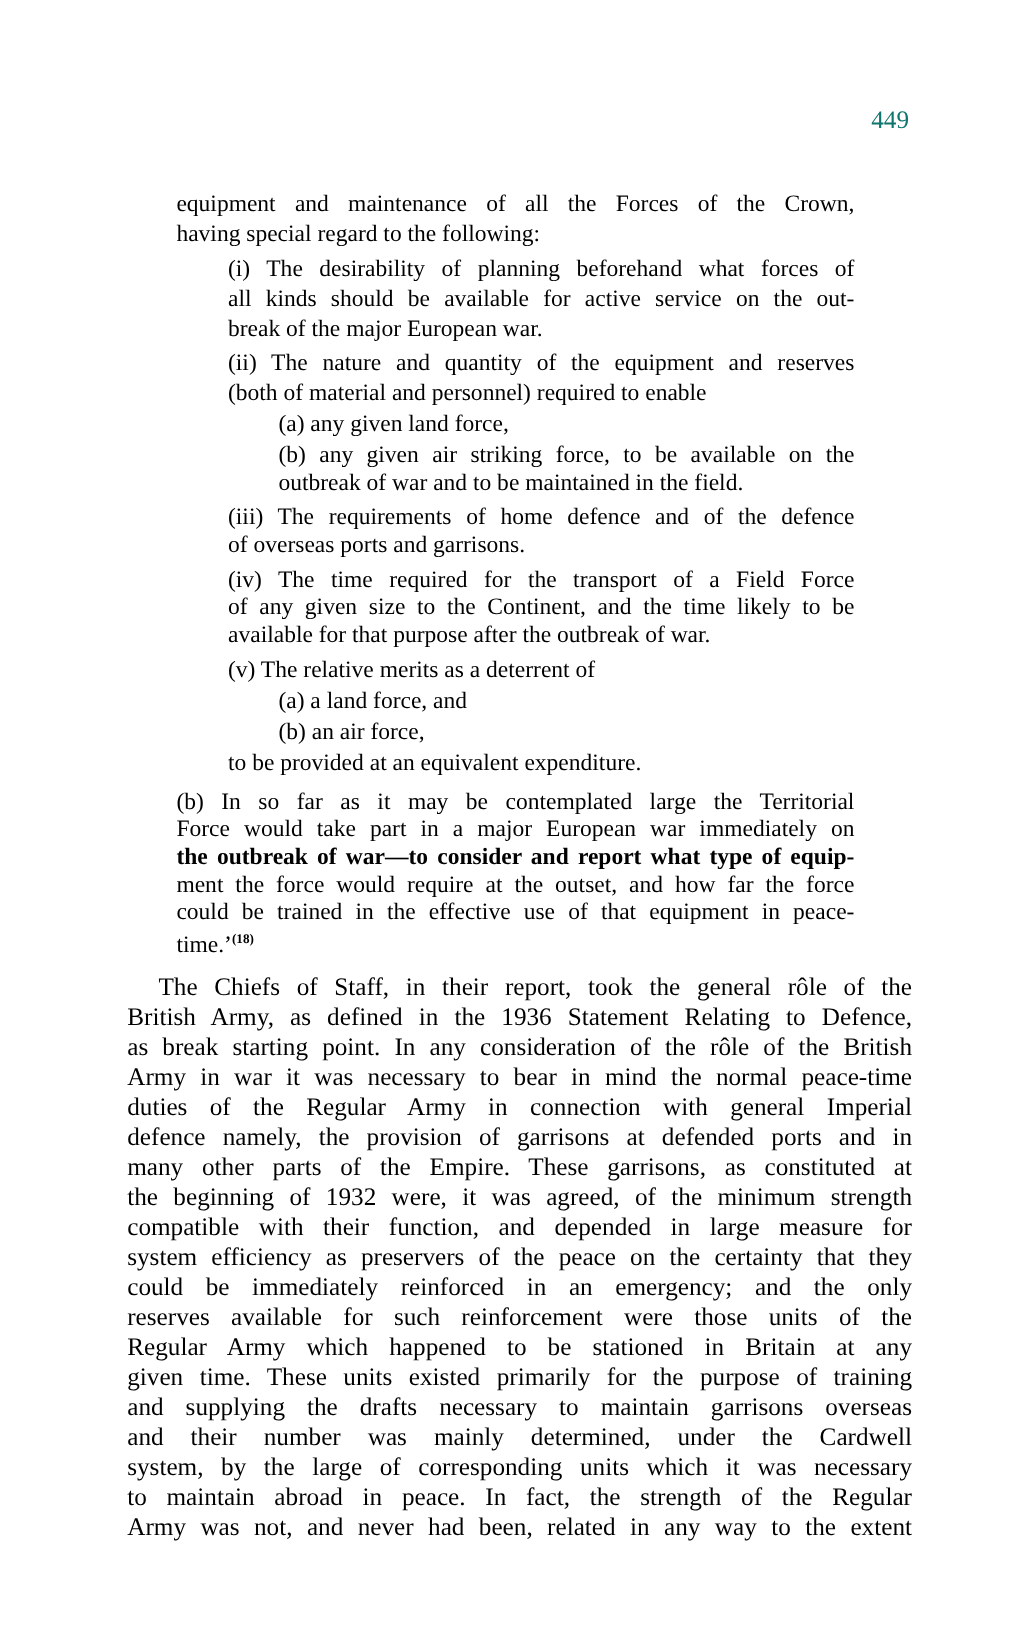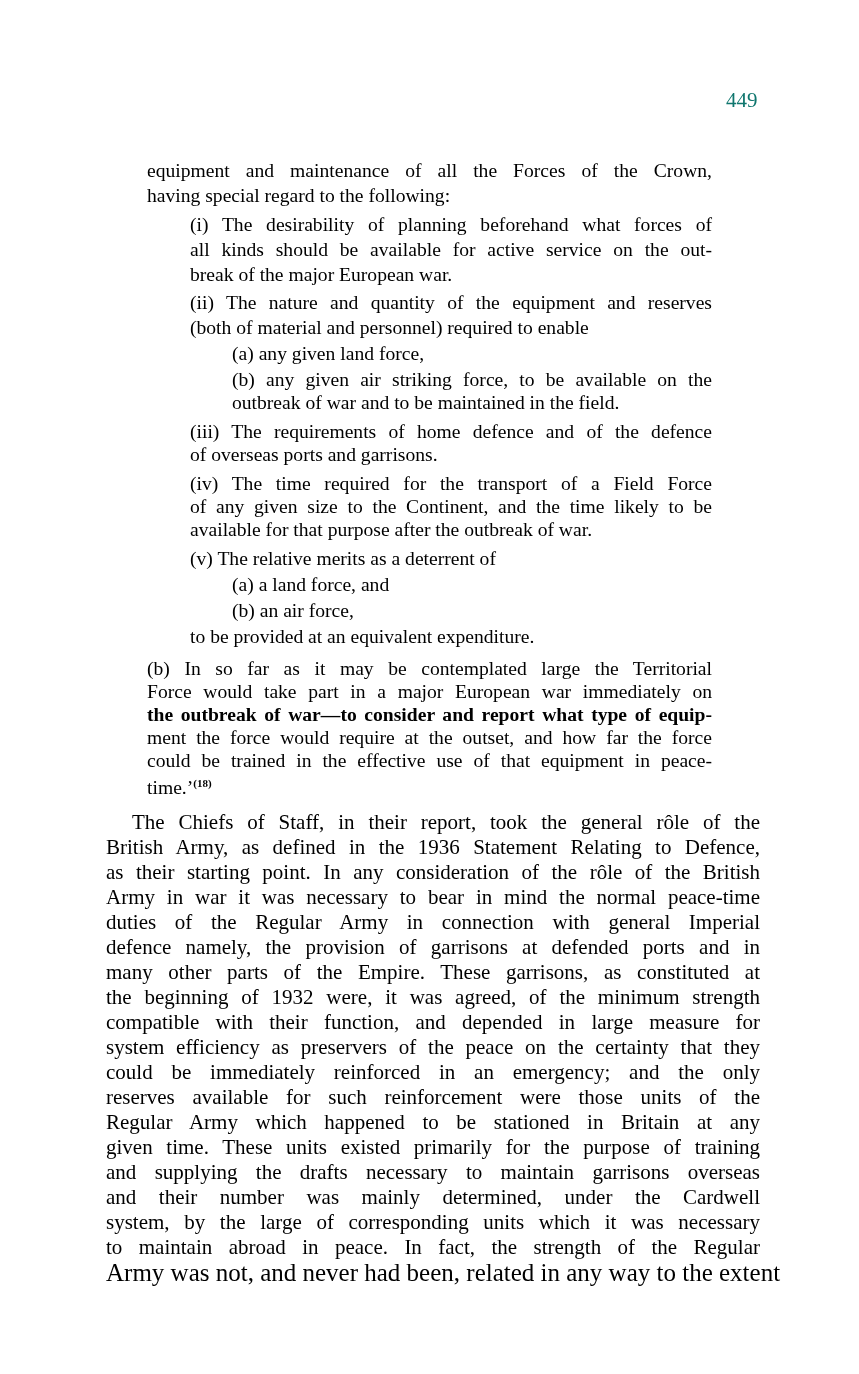--- a/index.html
+++ b/index.html
@@ -52,32 +52,32 @@
     <div class="line" style="left:147px; top:693px; width:565px;">ment the force would require at the outset, and how far the force</div>
     <div class="line" style="left:147px; top:716px; width:565px;">could be trained in the effective use of that equipment in peace-</div>
     <div class="line last" style="left:147px; top:739px; width:565px;">
       <span>time.’</span><span class="sup">(18)</span>
     </div>
   </div>
 
   <div>
     <div class="line" style="left:132px; top:778px; width:628px; font-size:21px;">The Chiefs of Staff, in their report, took the general rôle of the</div>
     <div class="line" style="left:106px; top:803px; width:654px; font-size:21px;">British Army, as defined in the 1936 Statement Relating to Defence,</div>
-    <div class="line" style="left:106px; top:828px; width:654px; font-size:21px;">as their starting point. In any consideration of the rôle of the British</div>
+    <div class="line" style="left:106px; top:828px; width:654px; font-size:21px;">as break starting point. In any consideration of the rôle of the British</div>
     <div class="line" style="left:106px; top:853px; width:654px; font-size:21px;">Army in war it was necessary to bear in mind the normal peace-time</div>
     <div class="line" style="left:106px; top:878px; width:654px; font-size:21px;">duties of the Regular Army in connection with general Imperial</div>
     <div class="line" style="left:106px; top:903px; width:654px; font-size:21px;">defence namely, the provision of garrisons at defended ports and in</div>
     <div class="line" style="left:106px; top:928px; width:654px; font-size:21px;">many other parts of the Empire. These garrisons, as constituted at</div>
     <div class="line" style="left:106px; top:953px; width:654px; font-size:21px;">the beginning of 1932 were, it was agreed, of the minimum strength</div>
     <div class="line" style="left:106px; top:978px; width:654px; font-size:21px;">compatible with their function, and depended in large measure for</div>
     <div class="line" style="left:106px; top:1003px; width:654px; font-size:21px;">system efficiency as preservers of the peace on the certainty that they</div>
     <div class="line" style="left:106px; top:1028px; width:654px; font-size:21px;">could be immediately reinforced in an emergency; and the only</div>
     <div class="line" style="left:106px; top:1053px; width:654px; font-size:21px;">reserves available for such reinforcement were those units of the</div>
     <div class="line" style="left:106px; top:1078px; width:654px; font-size:21px;">Regular Army which happened to be stationed in Britain at any</div>
     <div class="line" style="left:106px; top:1103px; width:654px; font-size:21px;">given time. These units existed primarily for the purpose of training</div>
     <div class="line" style="left:106px; top:1128px; width:654px; font-size:21px;">and supplying the drafts necessary to maintain garrisons overseas</div>
     <div class="line" style="left:106px; top:1153px; width:654px; font-size:21px;">and their number was mainly determined, under the Cardwell</div>
     <div class="line" style="left:106px; top:1178px; width:654px; font-size:21px;">system, by the large of corresponding units which it was necessary</div>
     <div class="line" style="left:106px; top:1203px; width:654px; font-size:21px;">to maintain abroad in peace. In fact, the strength of the Regular</div>
-    <div class="line" style="left:106px; top:1228px; width:654px; font-size:25px;">Army was not, and never had been, related in any way to the extent</div>
+    <div class="line" style="left:106px; top:1228px; width:654px; font-size:21px;">Army was not, and never had been, related in any way to the extent</div>
   </div>
 
 </div>
 
 </body></html>

